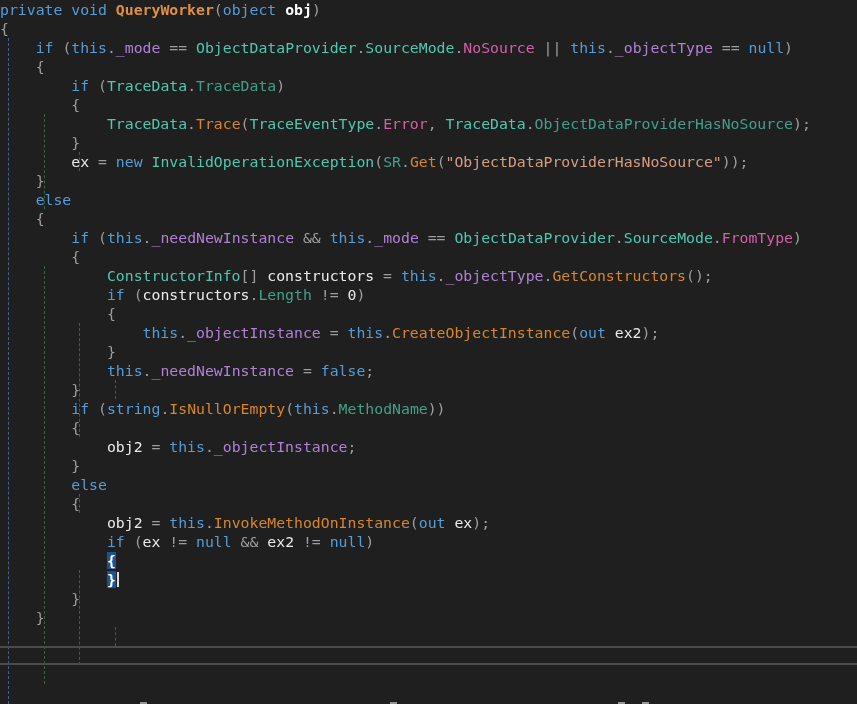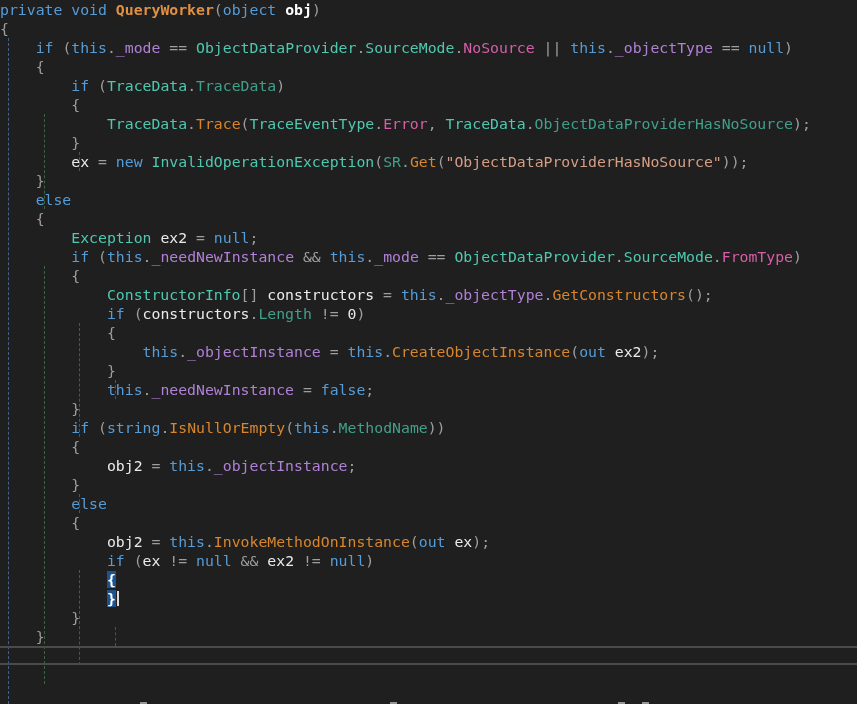--- a/index.html
+++ b/index.html
@@ -44,21 +44,20 @@
       <div class="line"><span style="color: rgb(212, 212, 212);">    </span><span style="color: rgb(86, 156, 214);">if</span><span style="color: rgb(158, 158, 158);"> (</span><span style="color: rgb(86, 156, 214);">this</span><span style="color: rgb(158, 158, 158);">.</span><span style="color: rgb(177, 128, 215);">_mode</span><span style="color: rgb(158, 158, 158);"> == </span><span style="color: rgb(78, 201, 176);">ObjectDataProvider</span><span style="color: rgb(158, 158, 158);">.</span><span style="color: rgb(78, 201, 176);">SourceMode</span><span style="color: rgb(158, 158, 158);">.</span><span style="color: rgb(215, 95, 168);">NoSource</span><span style="color: rgb(158, 158, 158);"> || </span><span style="color: rgb(86, 156, 214);">this</span><span style="color: rgb(158, 158, 158);">.</span><span style="color: rgb(177, 128, 215);">_objectType</span><span style="color: rgb(158, 158, 158);"> == </span><span style="color: rgb(86, 156, 214);">null</span><span style="color: rgb(158, 158, 158);">)</span></div>
       <div class="line"><span style="color: rgb(212, 212, 212);">    </span><span style="color: rgb(158, 158, 158);">{</span></div>
       <div class="line"><span style="color: rgb(212, 212, 212);">        </span><span style="color: rgb(86, 156, 214);">if</span><span style="color: rgb(158, 158, 158);"> (</span><span style="color: rgb(78, 201, 176);">TraceData</span><span style="color: rgb(158, 158, 158);">.</span><span style="color: rgb(65, 160, 139);">TraceData</span><span style="color: rgb(158, 158, 158);">)</span></div>
       <div class="line"><span style="color: rgb(212, 212, 212);">        </span><span style="color: rgb(158, 158, 158);">{</span></div>
       <div class="line"><span style="color: rgb(212, 212, 212);">            </span><span style="color: rgb(78, 201, 176);">TraceData</span><span style="color: rgb(158, 158, 158);">.</span><span style="color: rgb(216, 134, 46);">Trace</span><span style="color: rgb(158, 158, 158);">(</span><span style="color: rgb(78, 201, 176);">TraceEventType</span><span style="color: rgb(158, 158, 158);">.</span><span style="color: rgb(215, 95, 168);">Error</span><span style="color: rgb(158, 158, 158);">, </span><span style="color: rgb(78, 201, 176);">TraceData</span><span style="color: rgb(158, 158, 158);">.</span><span style="color: rgb(65, 160, 139);">ObjectDataProviderHasNoSource</span><span style="color: rgb(158, 158, 158);">);</span></div>
       <div class="line"><span style="color: rgb(212, 212, 212);">        </span><span style="color: rgb(158, 158, 158);">}</span></div>
       <div class="line"><span style="color: rgb(212, 212, 212);">        </span><span style="color: rgb(235, 235, 235);">ex</span><span style="color: rgb(158, 158, 158);"> = </span><span style="color: rgb(86, 156, 214);">new</span><span style="color: rgb(212, 212, 212);"> </span><span style="color: rgb(78, 201, 176);">InvalidOperationException</span><span style="color: rgb(158, 158, 158);">(</span><span style="color: rgb(65, 160, 139);">SR</span><span style="color: rgb(158, 158, 158);">.</span><span style="color: rgb(216, 134, 46);">Get</span><span style="color: rgb(158, 158, 158);">(</span><span style="color: rgb(214, 157, 133);">"ObjectDataProviderHasNoSource"</span><span style="color: rgb(158, 158, 158);">));</span></div>
       <div class="line"><span style="color: rgb(212, 212, 212);">    </span><span style="color: rgb(158, 158, 158);">}</span></div>
       <div class="line"><span style="color: rgb(212, 212, 212);">    </span><span style="color: rgb(86, 156, 214);">else</span></div>
       <div class="line"><span style="color: rgb(212, 212, 212);">    </span><span style="color: rgb(158, 158, 158);">{</span></div>
-      <div class="line"><span style="color: rgb(212, 212, 212);">        </span><span style="color: rgb(78, 201, 176);">Exception</span><span style="color: rgb(212, 212, 212);"> </span><span style="color: rgb(235, 235, 235);">ex2</span><span style="color: rgb(158, 158, 158);"> = </span><span style="color: rgb(86, 156, 214);">null</span><span style="color: rgb(158, 158, 158);">;</span></div>
       <div class="line"><span style="color: rgb(212, 212, 212);">        </span><span style="color: rgb(86, 156, 214);">if</span><span style="color: rgb(158, 158, 158);"> (</span><span style="color: rgb(86, 156, 214);">this</span><span style="color: rgb(158, 158, 158);">.</span><span style="color: rgb(177, 128, 215);">_needNewInstance</span><span style="color: rgb(158, 158, 158);"> &amp;&amp; </span><span style="color: rgb(86, 156, 214);">this</span><span style="color: rgb(158, 158, 158);">.</span><span style="color: rgb(177, 128, 215);">_mode</span><span style="color: rgb(158, 158, 158);"> == </span><span style="color: rgb(78, 201, 176);">ObjectDataProvider</span><span style="color: rgb(158, 158, 158);">.</span><span style="color: rgb(78, 201, 176);">SourceMode</span><span style="color: rgb(158, 158, 158);">.</span><span style="color: rgb(215, 95, 168);">FromType</span><span style="color: rgb(158, 158, 158);">)</span></div>
       <div class="line"><span style="color: rgb(212, 212, 212);">        </span><span style="color: rgb(158, 158, 158);">{</span></div>
       <div class="line"><span style="color: rgb(212, 212, 212);">            </span><span style="color: rgb(78, 201, 176);">ConstructorInfo</span><span style="color: rgb(158, 158, 158);">[] </span><span style="color: rgb(235, 235, 235);">constructors</span><span style="color: rgb(158, 158, 158);"> = </span><span style="color: rgb(86, 156, 214);">this</span><span style="color: rgb(158, 158, 158);">.</span><span style="color: rgb(177, 128, 215);">_objectType</span><span style="color: rgb(158, 158, 158);">.</span><span style="color: rgb(216, 134, 46);">GetConstructors</span><span style="color: rgb(158, 158, 158);">();</span></div>
       <div class="line"><span style="color: rgb(212, 212, 212);">            </span><span style="color: rgb(86, 156, 214);">if</span><span style="color: rgb(158, 158, 158);"> (</span><span style="color: rgb(235, 235, 235);">constructors</span><span style="color: rgb(158, 158, 158);">.</span><span style="color: rgb(65, 160, 139);">Length</span><span style="color: rgb(158, 158, 158);"> != </span><span style="color: rgb(232, 232, 232);">0</span><span style="color: rgb(158, 158, 158);">)</span></div>
       <div class="line"><span style="color: rgb(212, 212, 212);">            </span><span style="color: rgb(158, 158, 158);">{</span></div>
       <div class="line"><span style="color: rgb(212, 212, 212);">                </span><span style="color: rgb(86, 156, 214);">this</span><span style="color: rgb(158, 158, 158);">.</span><span style="color: rgb(177, 128, 215);">_objectInstance</span><span style="color: rgb(158, 158, 158);"> = </span><span style="color: rgb(86, 156, 214);">this</span><span style="color: rgb(158, 158, 158);">.</span><span style="color: rgb(216, 134, 46);">CreateObjectInstance</span><span style="color: rgb(158, 158, 158);">(</span><span style="color: rgb(86, 156, 214);">out</span><span style="color: rgb(212, 212, 212);"> </span><span style="color: rgb(235, 235, 235);">ex2</span><span style="color: rgb(158, 158, 158);">);</span></div>
       <div class="line"><span style="color: rgb(212, 212, 212);">            </span><span style="color: rgb(158, 158, 158);">}</span></div>
       <div class="line"><span style="color: rgb(212, 212, 212);">            </span><span style="color: rgb(86, 156, 214);">this</span><span style="color: rgb(158, 158, 158);">.</span><span style="color: rgb(177, 128, 215);">_needNewInstance</span><span style="color: rgb(158, 158, 158);"> = </span><span style="color: rgb(86, 156, 214);">false</span><span style="color: rgb(158, 158, 158);">;</span></div>
       <div class="line"><span style="color: rgb(212, 212, 212);">        </span><span style="color: rgb(158, 158, 158);">}</span></div>
       <div class="line"><span style="color: rgb(212, 212, 212);">        </span><span style="color: rgb(86, 156, 214);">if</span><span style="color: rgb(158, 158, 158);"> (</span><span style="color: rgb(86, 156, 214);">string</span><span style="color: rgb(158, 158, 158);">.</span><span style="color: rgb(216, 134, 46);">IsNullOrEmpty</span><span style="color: rgb(158, 158, 158);">(</span><span style="color: rgb(86, 156, 214);">this</span><span style="color: rgb(158, 158, 158);">.</span><span style="color: rgb(65, 160, 139);">MethodName</span><span style="color: rgb(158, 158, 158);">))</span></div>

